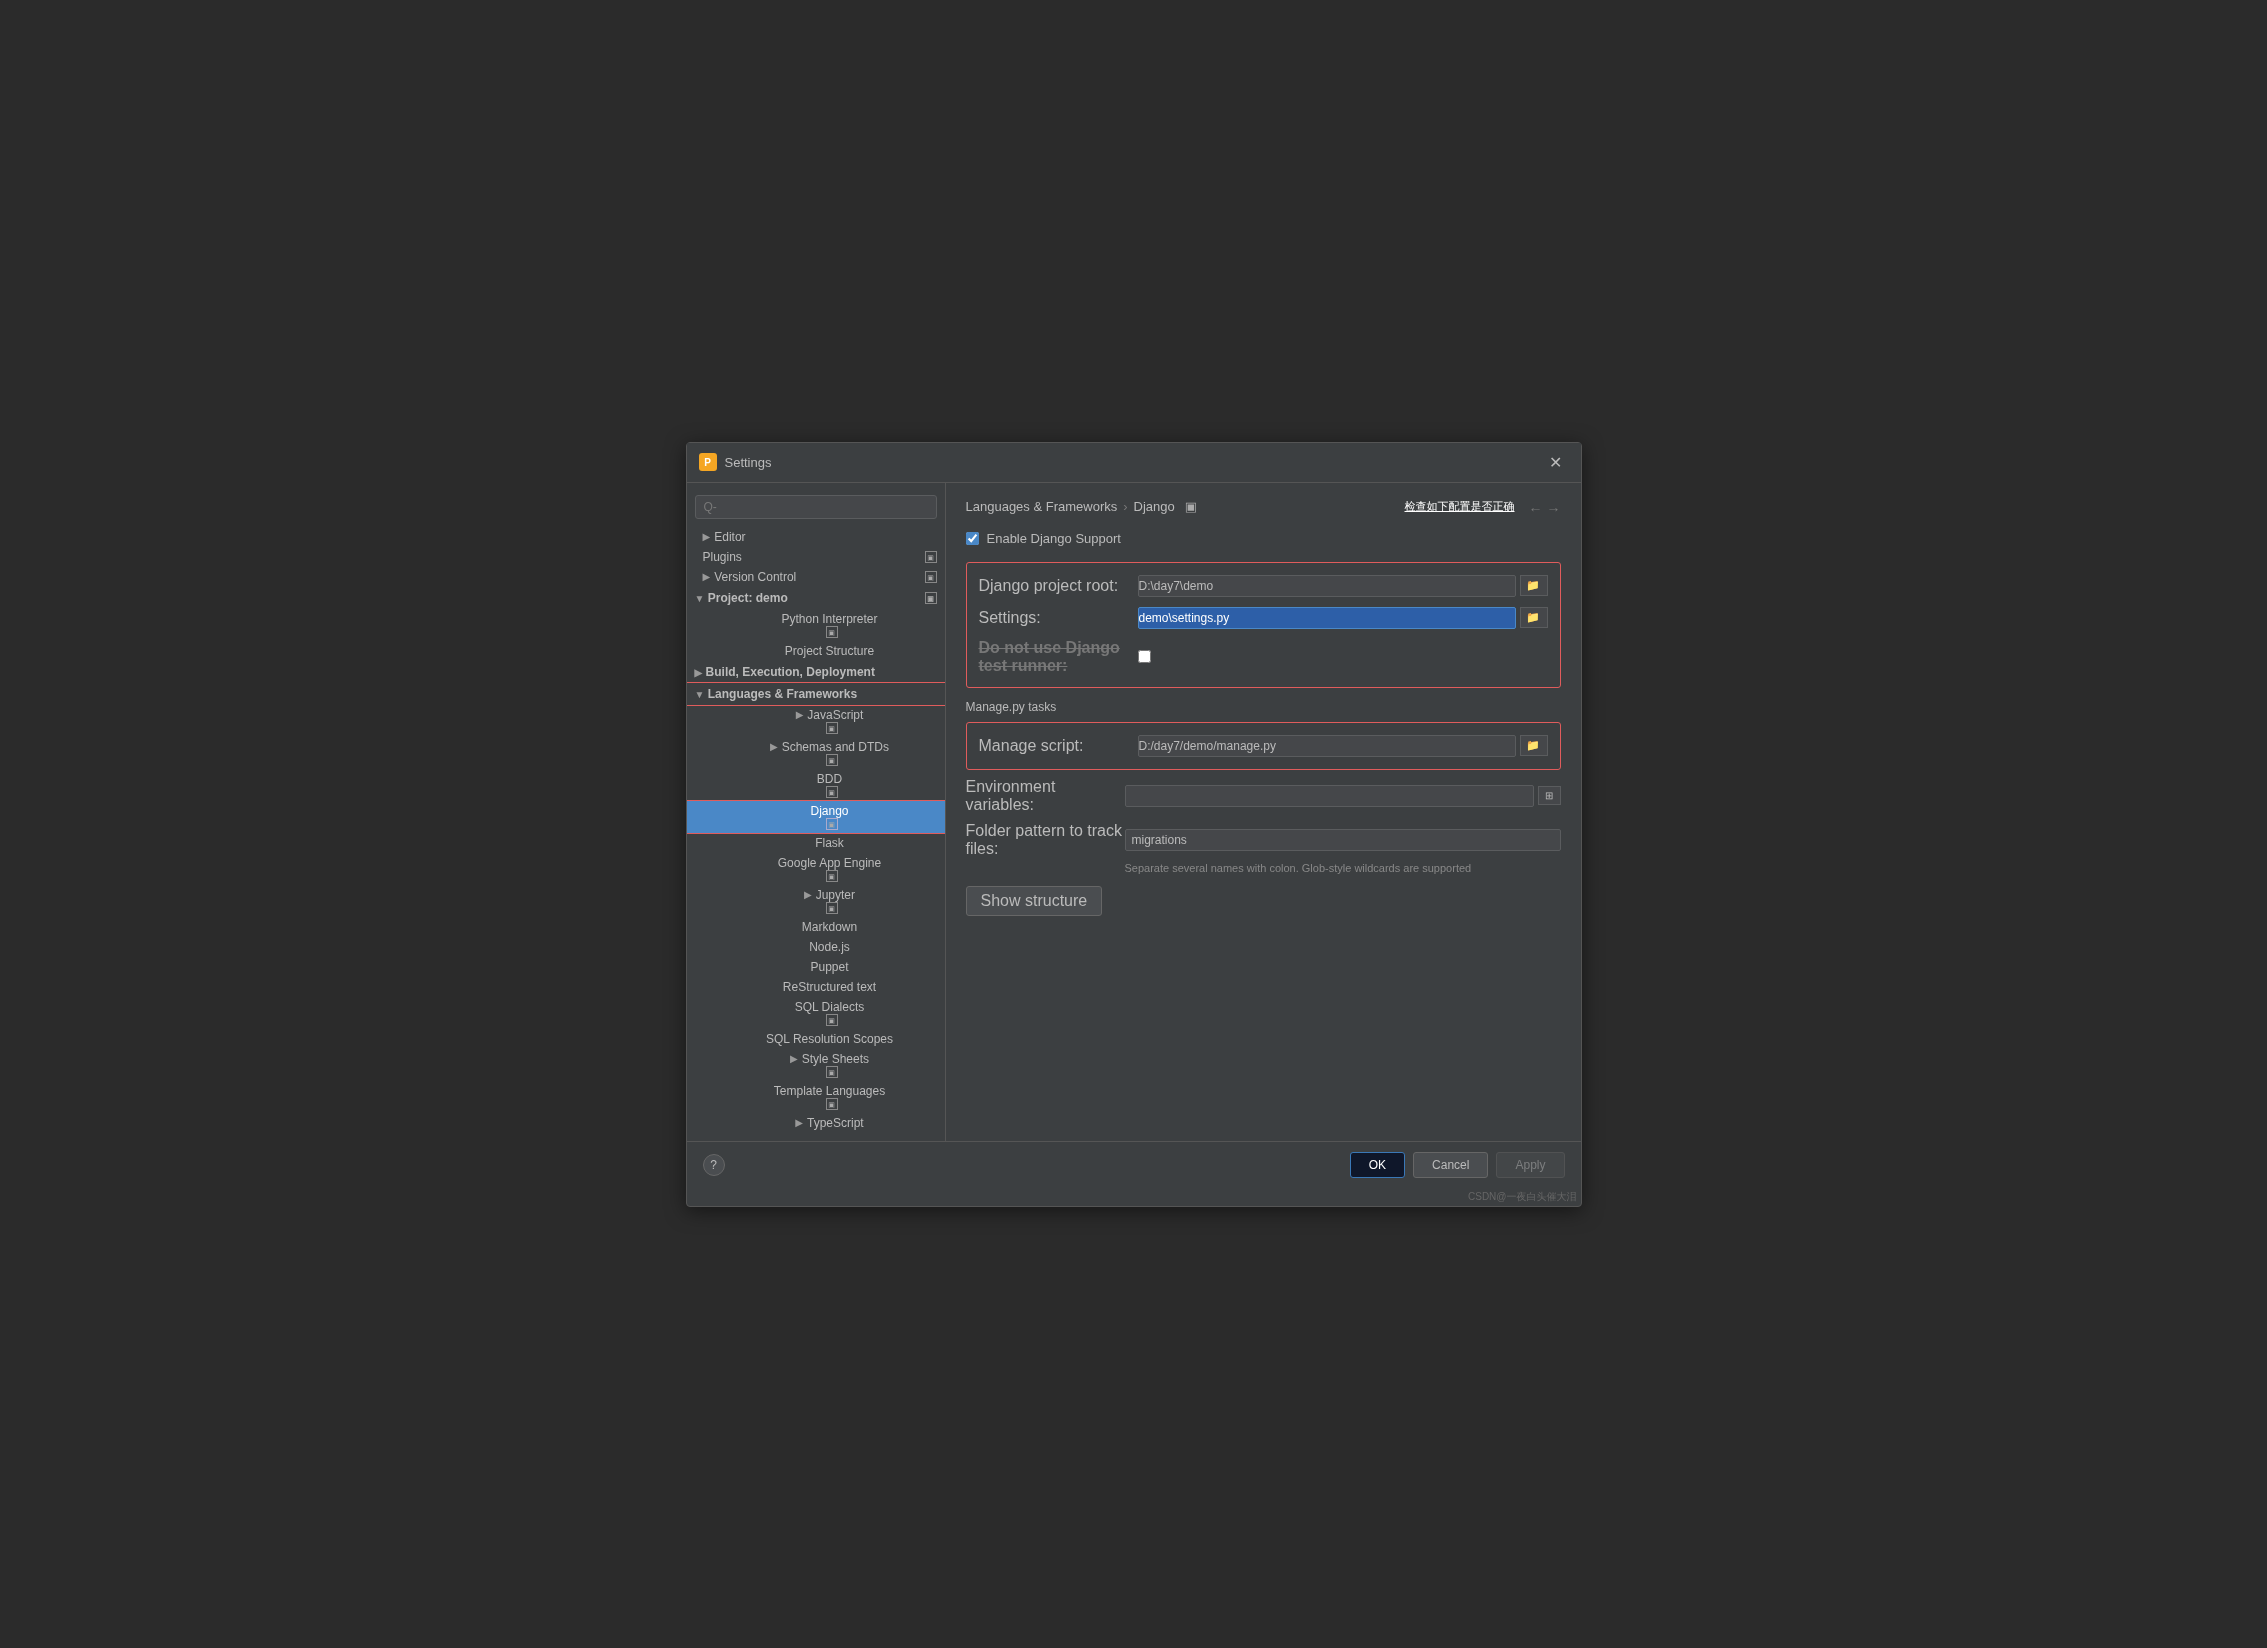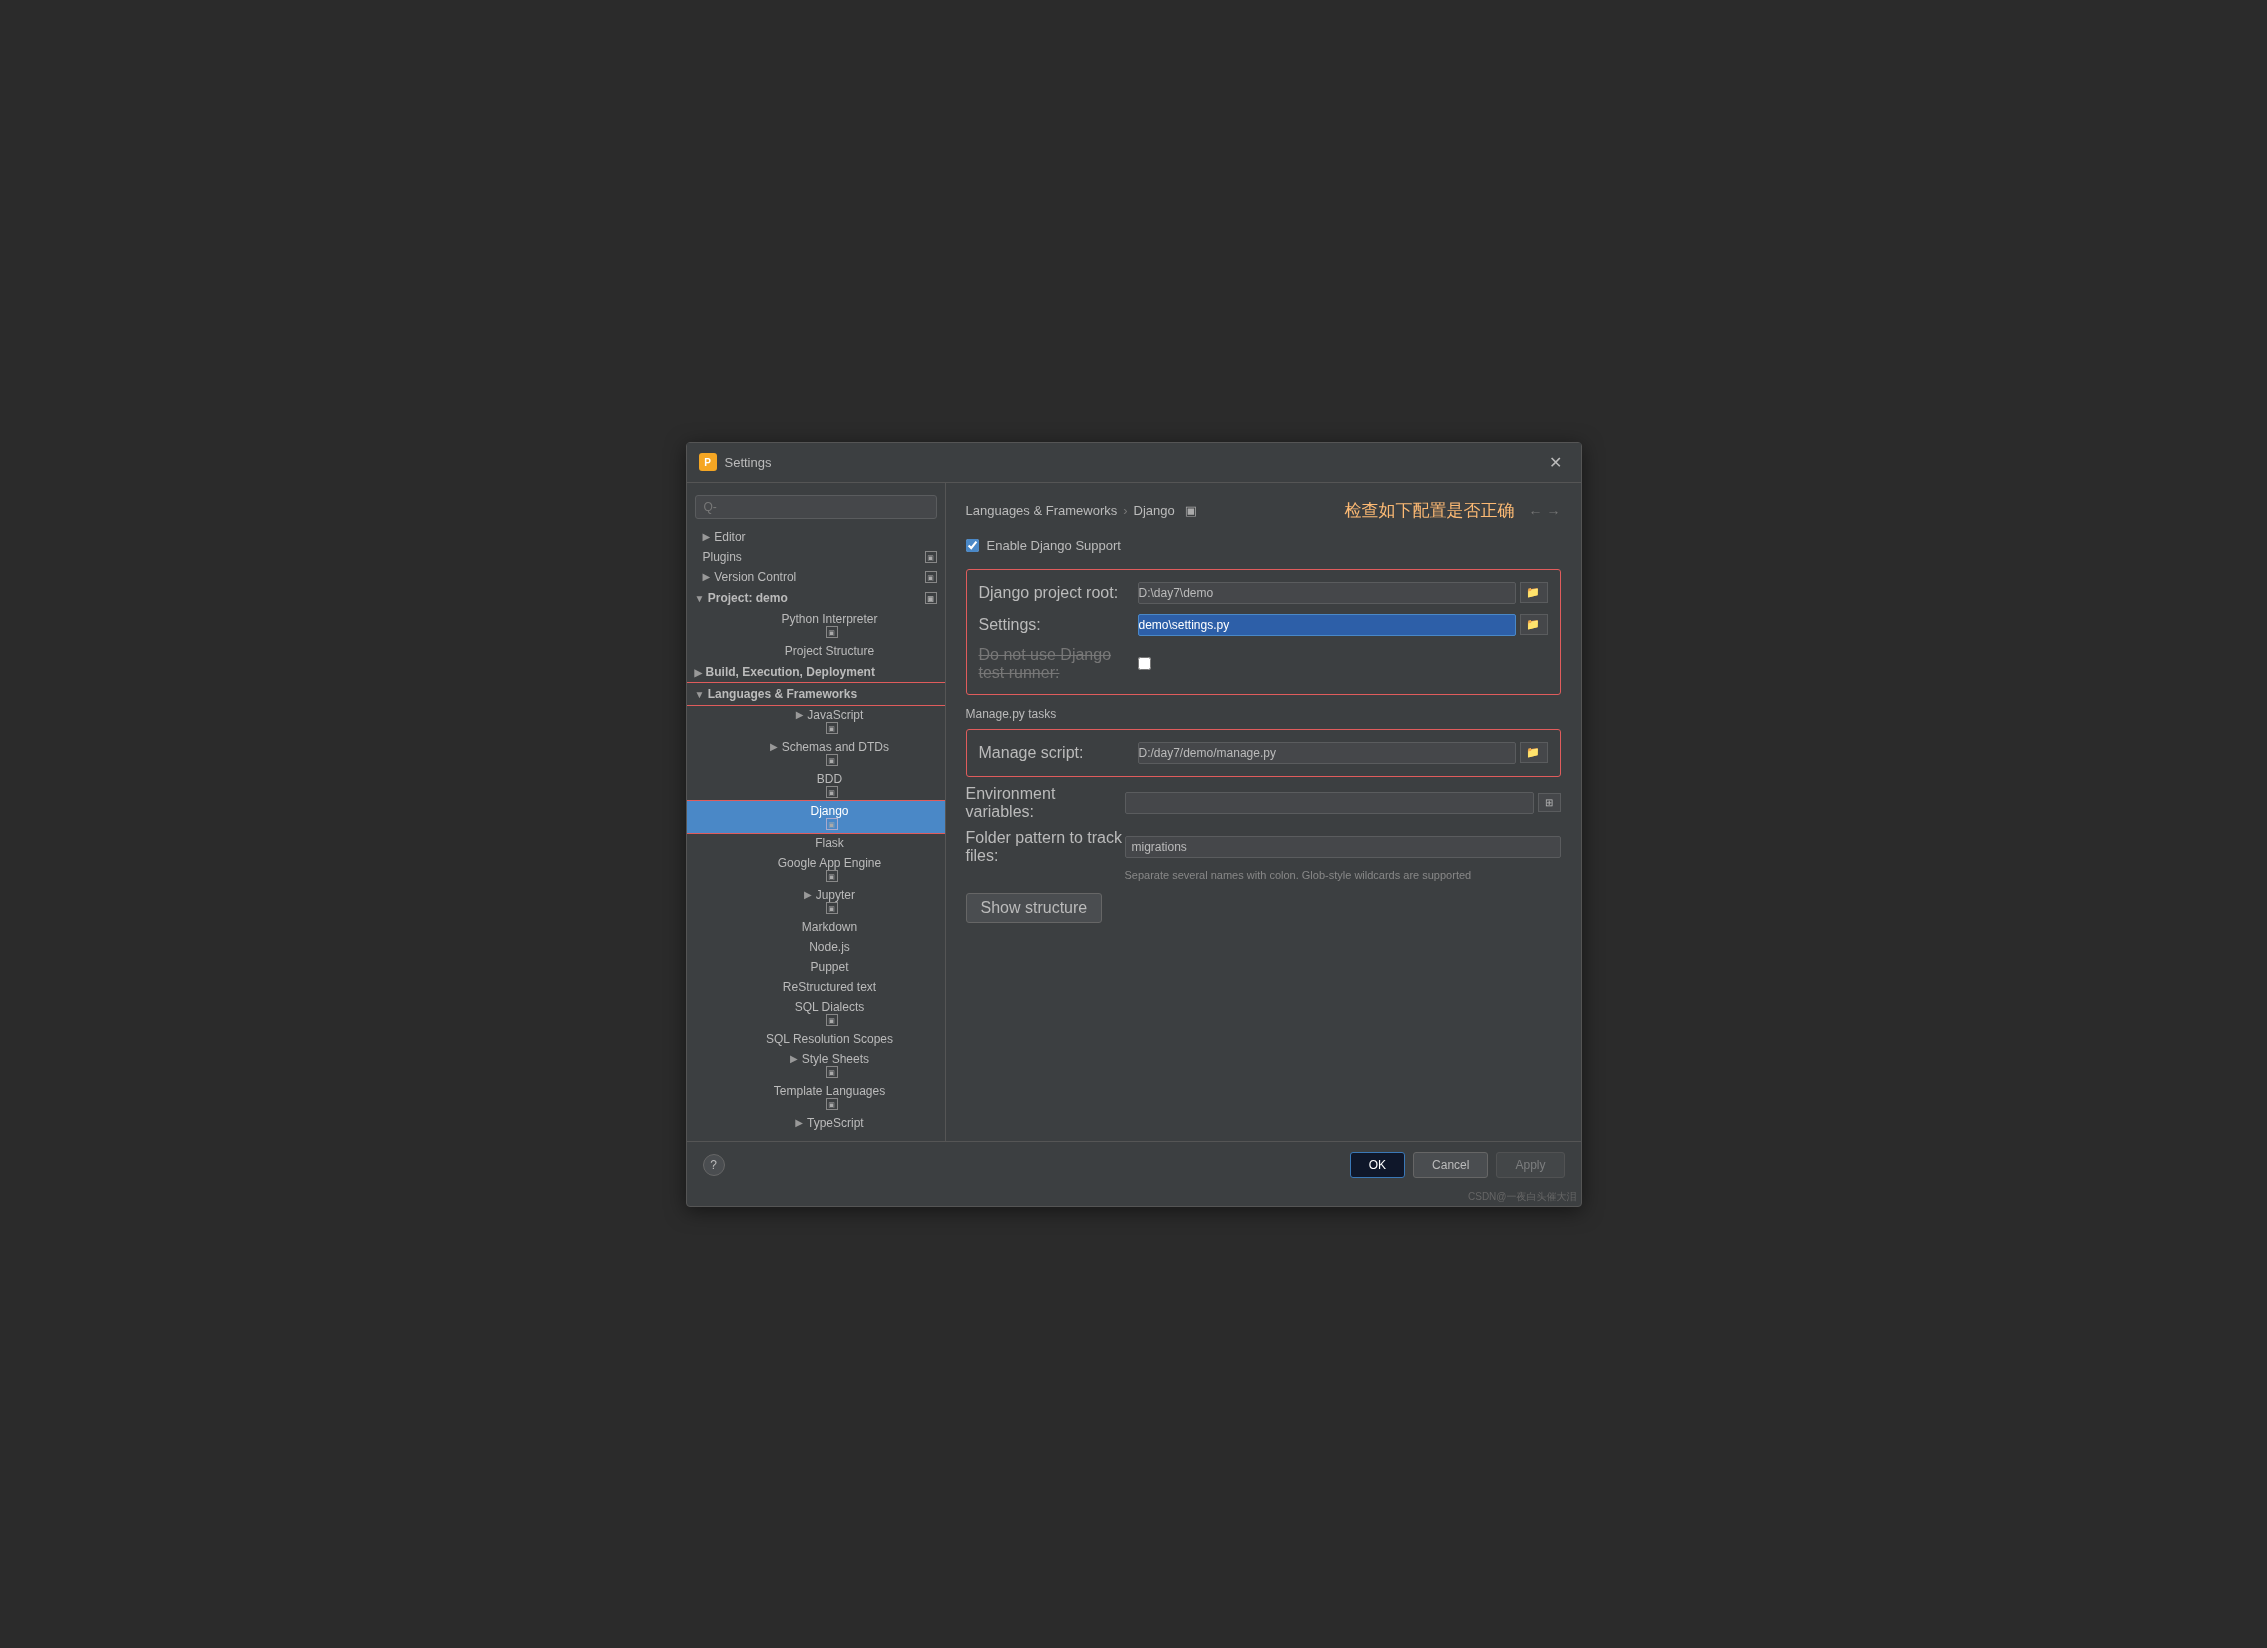--- a/index.html
+++ b/index.html
@@ -122,23 +122,24 @@
     .breadcrumb {
       display: flex;
       align-items: center;
       gap: 6px;
       margin-bottom: 16px;
       color: #bbbbbb;
       font-size: 13px;
     }
     .breadcrumb-sep { color: #777; }
     .breadcrumb-annotation {
-      color: #fdba74;
-      font-size: 17px;
+      color: #ffffff;
+      font-size: 11px;
       margin-left: auto;
+      text-decoration: underline;
     }
     .nav-arrows {
       display: flex;
       gap: 4px;
       margin-left: 8px;
     }
     .nav-arrow {
       color: #777;
       cursor: pointer;
       font-size: 14px;
@@ -166,20 +167,21 @@
     .form-row:last-child { margin-bottom: 0; }
     .form-label {
       width: 159px;
       color: #bbbbbb;
       font-size: 16px;
       flex-shrink: 0;
     }
     .form-label.strikethrough {
       text-decoration: line-through;
       color: #777;
+      font-weight: bold;
     }
     .form-input {
       flex: 1;
       background: #45474a;
       border: 1px solid #5a5c5e;
       border-radius: 2px;
       padding: 3px 0;
       color: #bbbbbb;
       font-size: 12px;
       outline: none;

